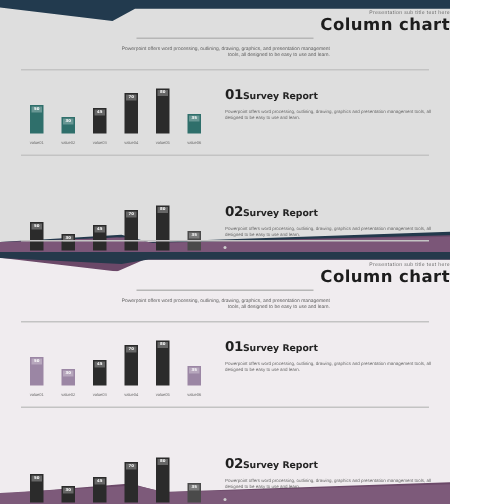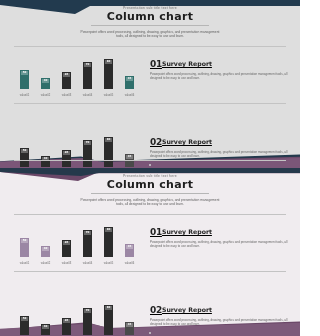--- a/index.html
+++ b/index.html
@@ -57,21 +57,21 @@
     background:#6b4868;
     clip-path:polygon(0 70%,29% 38%,36% 64%,100% 34%,100% 100%,0 100%);
   }
   .band-b-bot-purple-lt{
     bottom:0;height:14px;
     background:#7d5a7a;
     clip-path:polygon(0 48%,30% 12%,37% 44%,100% 6%,100% 100%,0 100%);
   }
 
   
-  .head{position:absolute;left:0;width:300px;top:6px;text-align:center;}
+  .head{position:absolute;left:0;width:300px;top:6px;text-align:right;}
   .subtitle{
     font-size:3.4px;letter-spacing:.25px;color:#6e6e6e;
     margin:0 0 1px 0;
   }
   .title{
     font-size:11px;font-weight:700;color:#1d1d1d;
     letter-spacing:.3px;margin:0;line-height:12px;
     font-family:"DejaVu Sans", sans-serif;
   }
   .title-rule{
@@ -122,21 +122,21 @@
     position:absolute;left:0;bottom:1px;width:118px;
     display:flex;justify-content:space-between;
   }
   .xlabels span{
     width:13px;text-align:center;font-size:2.7px;color:#6a6a6a;
     line-height:3px;
   }
 
   
   .textblock{flex:1;padding:10px 12px 0 4px;}
-  .tb-head{display:flex;align-items:flex-start;gap:0;text-decoration:underline;}
+  .tb-head{display:flex;align-items:center;gap:0;}
   .tb-num{
     font-size:9px;font-weight:700;color:#1f1f1f;line-height:9px;
     font-family:"DejaVu Sans", sans-serif;letter-spacing:-.3px;
   }
   .tb-title{
     font-size:6.2px;font-weight:700;color:#242424;line-height:7px;
     font-family:"DejaVu Sans", sans-serif;
   }
   .tb-body{
     font-size:3px;line-height:4px;color:#666;margin-top:2.5px;

